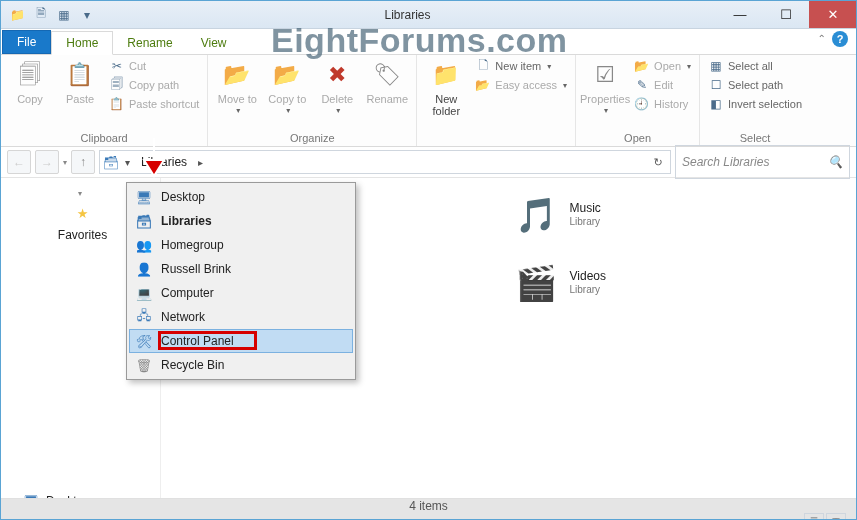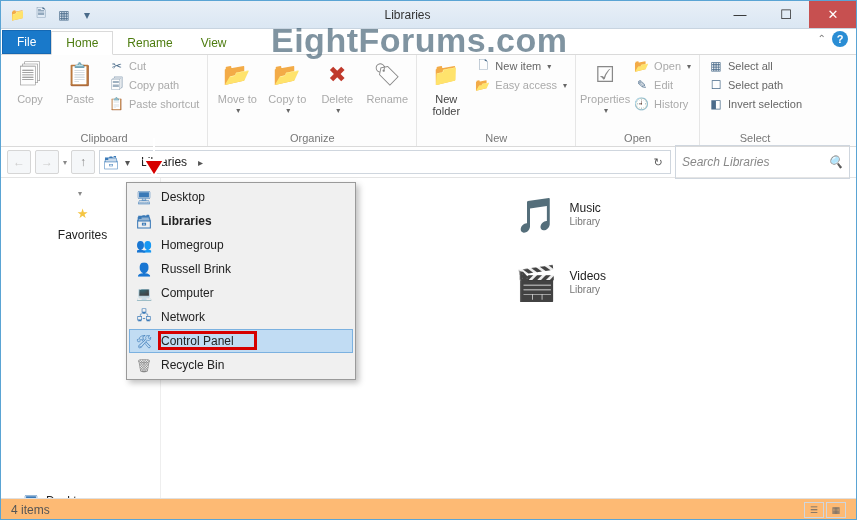--- a/index.html
+++ b/index.html
@@ -54,21 +54,21 @@
 .navitem.group .exp { font-size: 8px; color: #888; width: 9px; }
 .navitem .nicon { width: 16px; height: 16px; display: flex; align-items: center; justify-content: center; font-size: 13px; }
 
 .content { flex: 1; padding: 14px 12px; display: grid; grid-template-columns: 1fr 1fr; gap: 22px 10px; align-content: start; }
 .libitem { display: flex; align-items: center; gap: 10px; }
 .libitem .libicon { width: 46px; height: 46px; display: flex; align-items: center; justify-content: center; font-size: 34px; }
 .libitem .libtext { line-height: 1.25; font-size: 12px; }
 .libitem .libsub { color: #777; font-size: 10px; }
 
 
-.statusbar { height: 23px; border-top: 1px solid #e0e0e0; display: flex; align-items: center; padding: 0 10px; font-size: 12px; color: #555; background: #fdba74; }
+.statusbar { height: 23px; border-top: 1px solid #e0e0e0; display: flex; align-items: center; padding: 0 10px; font-size: 12px; color: #555; background: #e5e5e5; flex-direction: column; }
 .statusbar .views { margin-left: auto; display: flex; gap: 2px; }
 .viewbtn { width: 20px; height: 16px; border: 1px solid #cfd6de; display: flex; align-items: center; justify-content: center; font-size: 9px; color: #666; }
 
 
 .dropdown { position: absolute; left: 125px; top: 181px; width: 230px; background: #f0f0f0; border: 1px solid #9a9a9a; box-shadow: 3px 3px 6px rgba(0,0,0,0.25); z-index: 50; padding: 2px; }
 .dropdown .ditem { display: flex; align-items: center; gap: 8px; padding: 3px 6px; font-size: 12px; position: relative; }
 .dropdown .ditem .dicon { width: 18px; height: 18px; display: flex; align-items: center; justify-content: center; font-size: 13px; }
 .dropdown .ditem.sel { background: #c1dcf3; border: 1px solid #7bb1e0; padding: 2px 5px; }
 .dropdown .ditem.bold { font-weight: bold; }
 .redbox { position: absolute; left: 28px; top: 1px; width: 99px; height: 19px; border: 3px solid #d60000; pointer-events: none; }
@@ -176,21 +176,20 @@
         <div class="mini drop">
             <span class="micon c-folder-yellow">🗋</span>
             <span>New item</span>
           </div>
         <div class="mini disabled drop">
             <span class="micon c-blue">📂</span>
             <span>Easy access</span>
           </div>
       </div>
     </div>
-    <div class="glabel">New</div>
   </div>
 
   <div class="group">
     <div class="row">
       <div class="bigbtn disabled drop">
           <span class="bicon c-grey">☑</span>
           <span>Properties</span>
         </div>
       <div class="col">
         <div class="mini disabled drop">

